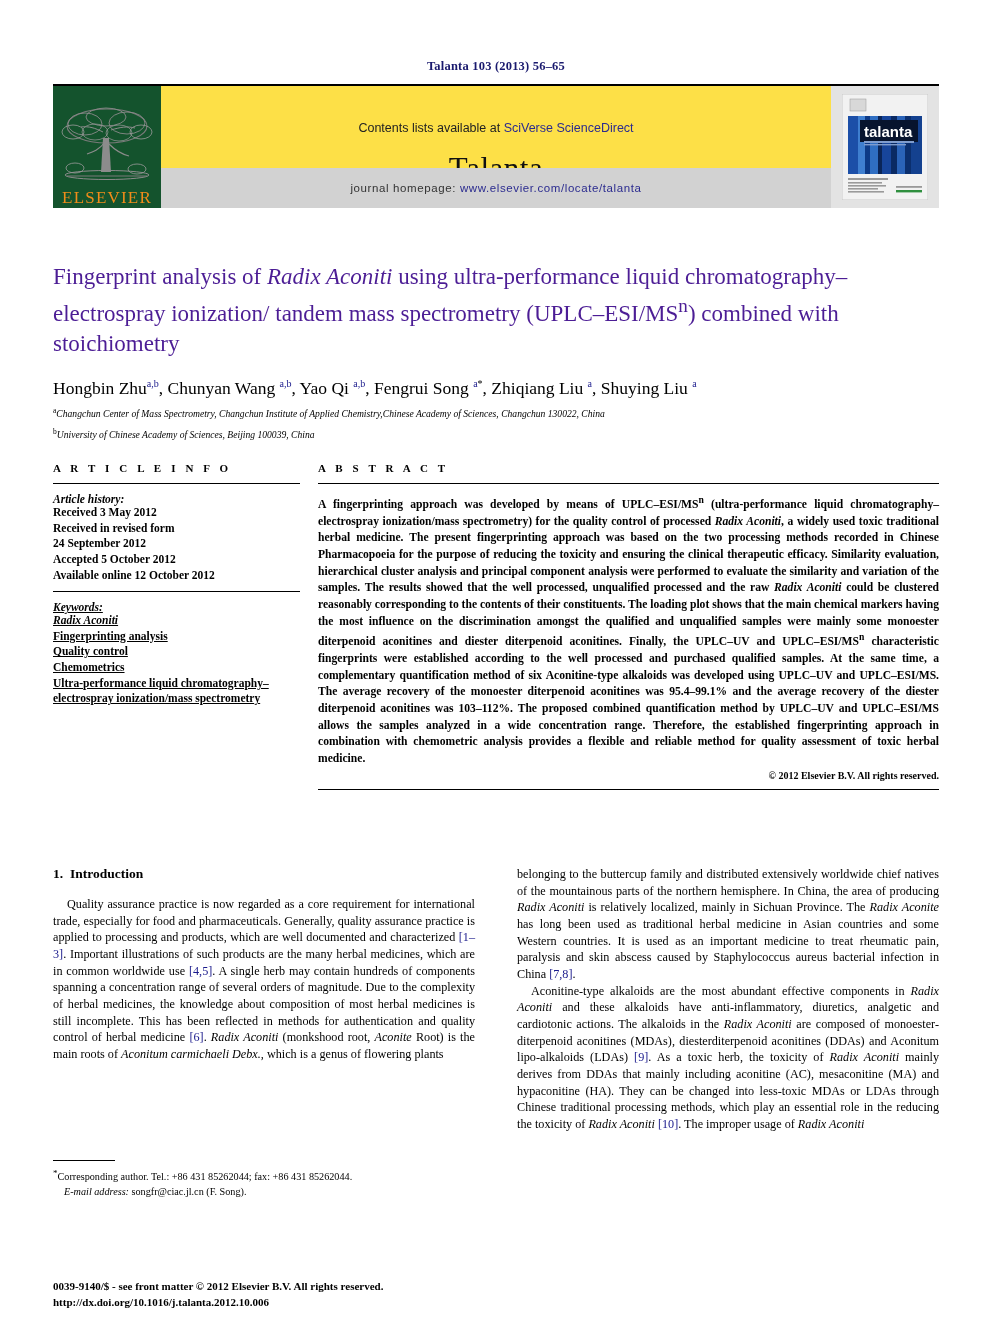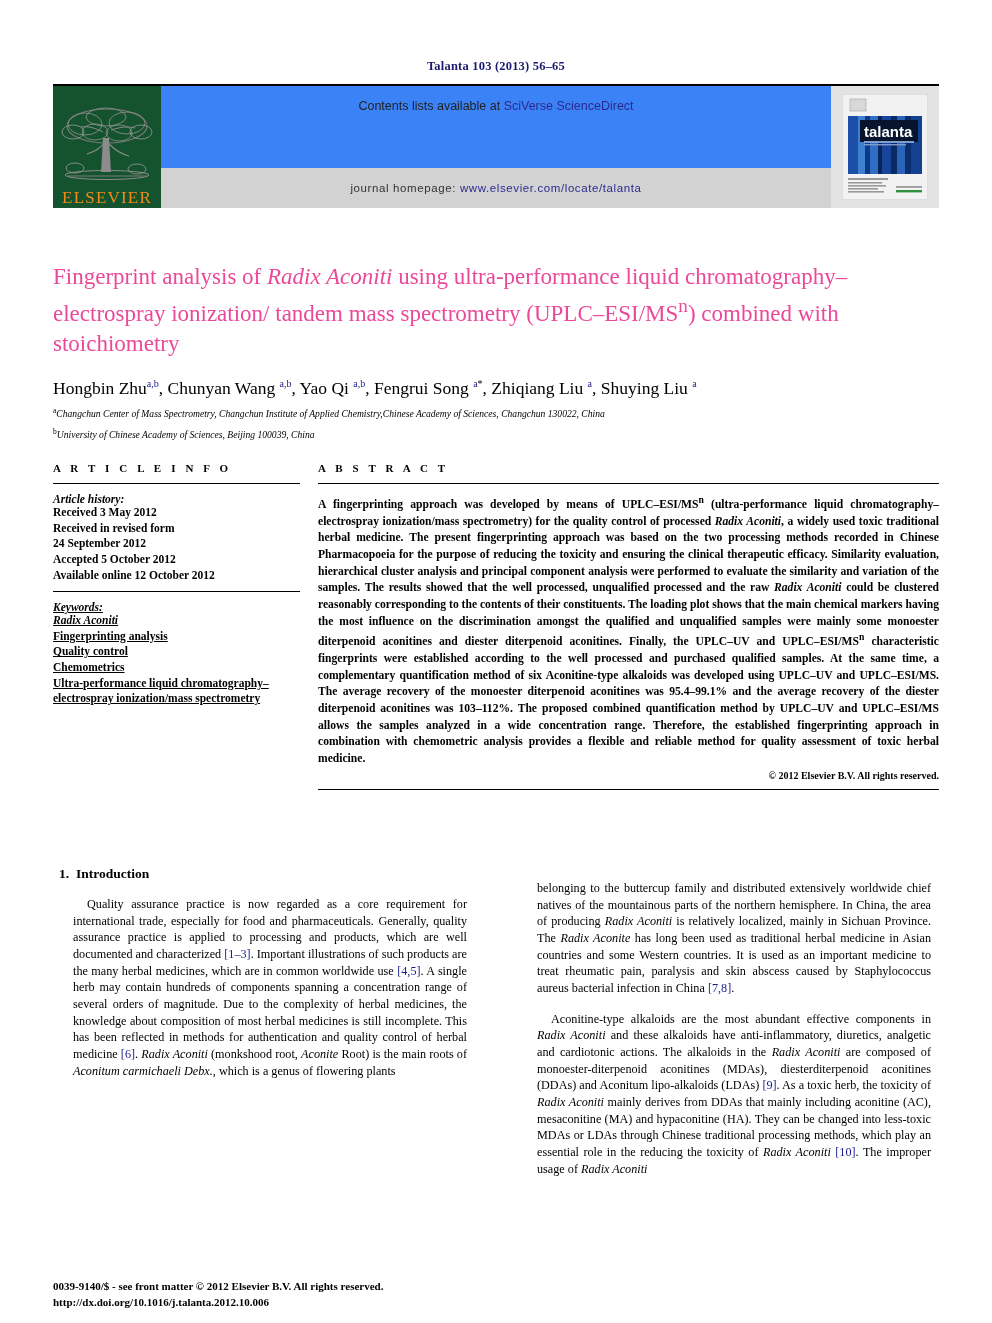--- a/index.html
+++ b/index.html
@@ -65,25 +65,25 @@
   .elsevier-word {
     font-family: "Liberation Serif", serif;
     color: #F08C1A;
     font-size: 17px;
     letter-spacing: 1.2px;
     line-height: 1;
     margin-top: 1px;
   }
   .center-band {
     flex: 1;
-    background: #3b82f6;
+    background: #fde047;
     display: flex;
     flex-direction: column;
     align-items: center;
-    justify-content: space-between;
+    justify-content: center;
     padding-top: 13px;
     box-sizing: border-box;
     position: relative;
   }
   .contents-line {
     font-family: "Liberation Sans", sans-serif;
     font-size: 12.5px;
     color: #222;
   }
   .contents-line .sd-link { color: #2b2b8f; }
@@ -124,21 +124,21 @@
     position: absolute;
     left: 53px;
     top: 262px;
     width: 886px;
   }
   .paper-title {
     font-family: "Liberation Serif", serif;
     font-size: 23px;
     line-height: 1.33;
     font-weight: normal;
-    color: #ec4899;
+    color: #4c1d95;
     margin: 0;
   }
   .paper-title i { font-style: italic; }
   .authors {
     font-family: "Liberation Serif", serif;
     font-size: 17.5px;
     margin-top: 18px;
     color: #000;
     line-height: 1.3;
   }
@@ -191,38 +191,38 @@
   .copyright-line {
     text-align: right;
     font-size: 10px;
     font-weight: bold;
     margin-top: 2px;
   }
 
   
   .body-cols {
     position: absolute;
-    left: 59px;
+    left: 53px;
     top: 866px;
     width: 886px;
     display: flex;
     gap: 42px;
   }
   .body-col { width: 422px; }
   .intro-head {
     font-family: "Liberation Serif", serif;
     font-weight: bold;
     font-size: 13.5px;
     margin: 0 0 14px 0;
   }
   .body-p {
     font-size: 12.2px;
     line-height: 1.365;
     text-align: justify;
-    margin: 14px;
+    margin: 0;
   }
   .body-p + .body-p { text-indent: 14px; }
   .body-p i { font-style: italic; }
   .ref { color: #1a1a8c; }
 
   
   .footnote {
     position: absolute;
     left: 53px;
     top: 1160px;
@@ -394,19 +394,24 @@
       </h2>
       <p class="body-p" style="text-indent:14px"><span>Quality assurance practice is now regarded as a core requirement for international trade, especially for food and pharmaceuticals. Generally, quality assurance practice is applied to processing and products, which are well documented and characterized </span><span class="ref">[1–3]</span><span>. Important illustrations of such products are the many herbal medicines, which are in common worldwide use </span><span class="ref">[4,5]</span><span>. A single herb may contain hundreds of components spanning a concentration range of several orders of magnitude. Due to the complexity of herbal medicines, the knowledge about composition of most herbal medicines is still incomplete. This has been reflected in methods for authentication and quality control of herbal medicine </span><span class="ref">[6]</span><span>. </span><i>Radix Aconiti</i><span> (monkshood root, </span><i>Aconite</i><span> Root) is the main roots of </span><i>Aconitum carmichaeli Debx.</i><span>, which is a genus of flowering plants</span></p>
     </div>
 
     <div class="body-col">
       <p class="body-p"><span>belonging to the buttercup family and distributed extensively worldwide chief natives of the mountainous parts of the northern hemisphere. In China, the area of producing </span><i>Radix Aconiti</i><span> is relatively localized, mainly in Sichuan Province. The </span><i>Radix Aconite</i><span> has long been used as traditional herbal medicine in Asian countries and some Western countries. It is used as an important medicine to treat rheumatic pain, paralysis and skin abscess caused by Staphylococcus aureus bacterial infection in China </span><span class="ref">[7,8]</span><span>.</span></p>
       <p class="body-p"><span>Aconitine-type alkaloids are the most abundant effective components in </span><i>Radix Aconiti</i><span> and these alkaloids have anti-inflammatory, diuretics, analgetic and cardiotonic actions. The alkaloids in the </span><i>Radix Aconiti</i><span> are composed of monoester-diterpenoid aconitines (MDAs), diesterditerpenoid aconitines (DDAs) and Aconitum lipo-alkaloids (LDAs) </span><span class="ref">[9]</span><span>. As a toxic herb, the toxicity of </span><i>Radix Aconiti</i><span> mainly derives from DDAs that mainly including aconitine (AC), mesaconitine (MA) and hypaconitine (HA). They can be changed into less-toxic MDAs or LDAs through Chinese traditional processing methods, which play an essential role in the reducing the toxicity of </span><i>Radix Aconiti</i><span class="ref"> [10]</span><span>. The improper usage of </span><i>Radix Aconiti</i></p>
     </div>
   </div>
 
+  <div class="footnote">
+    <hr class="footnote-rule">
+    <p class="footnote-text"><span class="star">*</span><span>Corresponding author. Tel.: +86 431 85262044; fax: +86 431 85262044.</span></p>
+    <p class="footnote-text footnote-sub"><i>E-mail address:</i><span> songfr@ciac.jl.cn (F. Song).</span></p>
+  </div>
 
   <div class="imprint">
     <div>0039-9140/$ - see front matter © 2012 Elsevier B.V. All rights reserved.</div>
     <div class="doi">http://dx.doi.org/10.1016/j.talanta.2012.10.006</div>
   </div>
 
 </div>
 
 </body></html>

